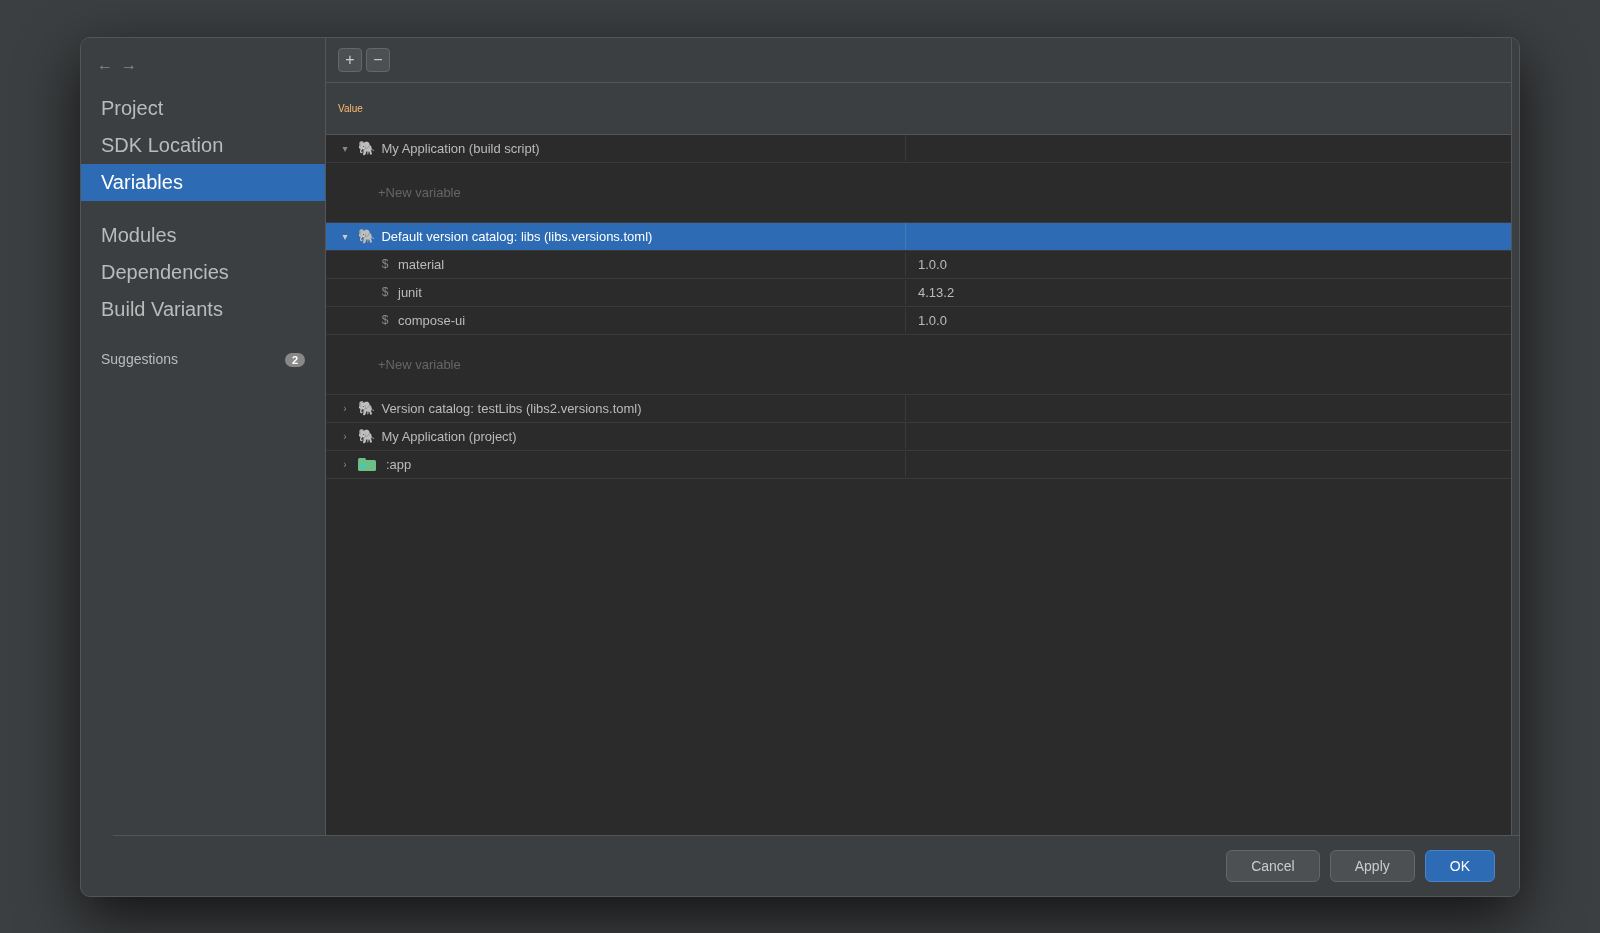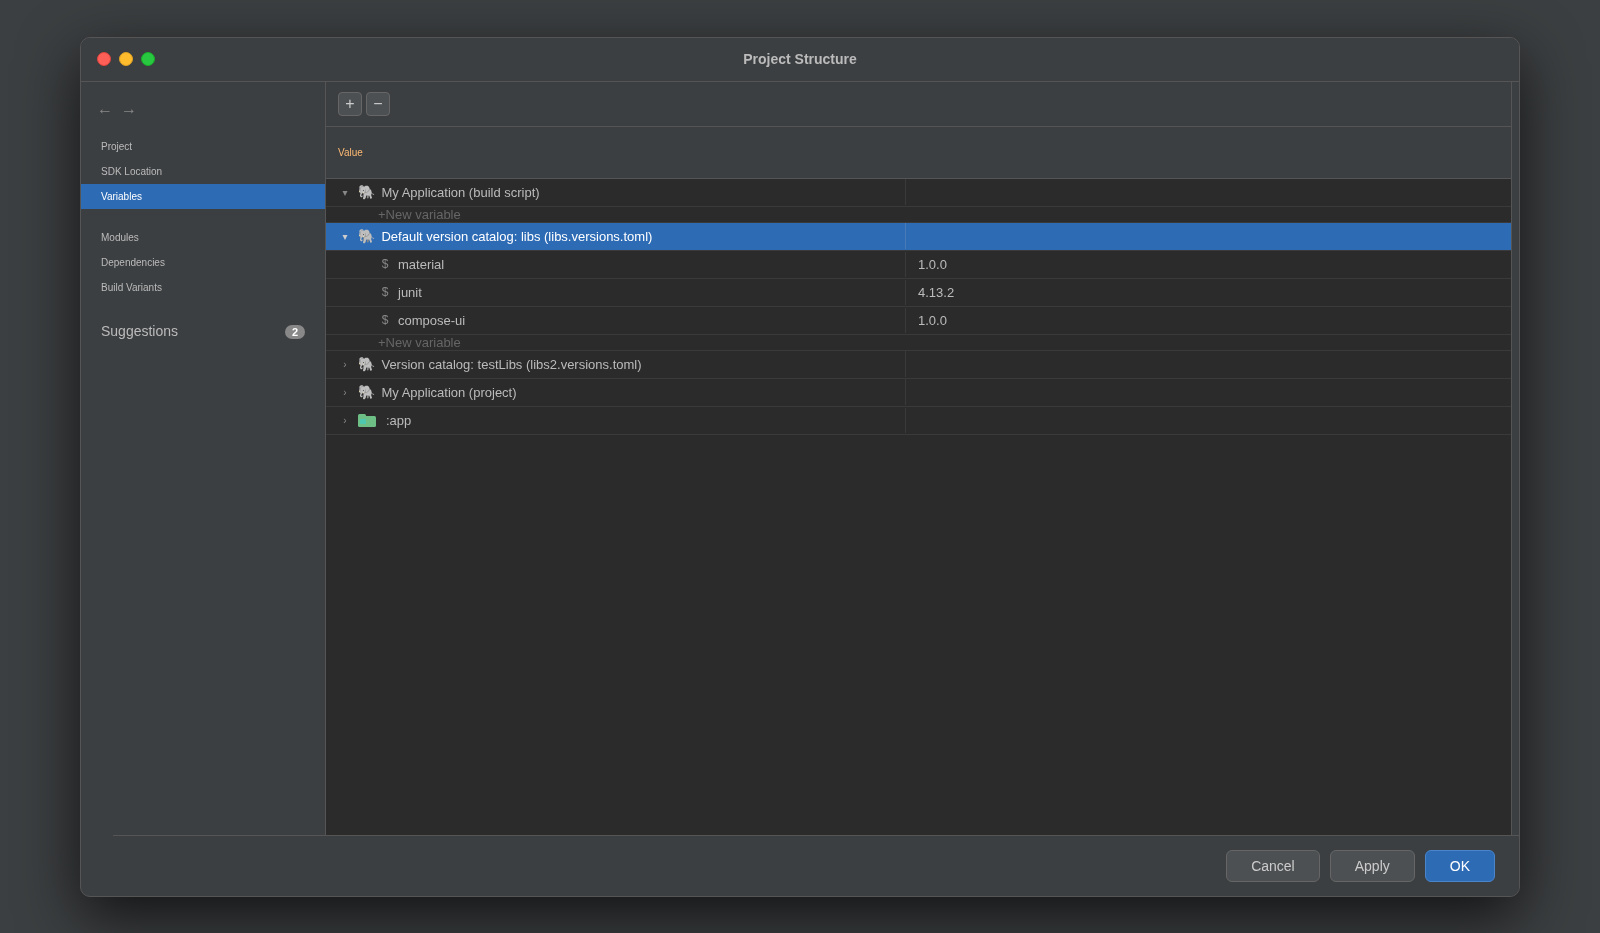--- a/index.html
+++ b/index.html
@@ -79,21 +79,21 @@
       color: #888;
       font-size: 16px;
       cursor: pointer;
       background: none;
       border: none;
       padding: 0;
     }
     .sidebar-item {
       padding: 7px 20px;
       color: #bbbbbb;
-      font-size: 10px;
+      font-size: 20px;
       cursor: pointer;
       border-radius: 0;
     }
     .sidebar-item.active {
       background: #2d6bb5;
       color: #ffffff;
       font-weight: 400;
     }
     .sidebar-spacer { height: 16px; }
     .sidebar-item-with-badge {
@@ -216,21 +216,21 @@
     }
     .dollar-icon {
       color: #888;
       font-size: 12px;
       flex-shrink: 0;
       width: 14px;
       text-align: center;
     }
     .new-variable-row {
       display: flex;
-      padding: 0 12px;
+      padding: 22px 12px;
       border-bottom: 1px solid #3a3a3a;
     }
     .new-variable-text {
       color: #666;
       font-size: 13px;
       cursor: pointer;
     }
     
     .footer {
       display: flex;
@@ -272,28 +272,20 @@
       width: 8px;
       background: #3c3f41;
       border-left: 1px solid #555;
     }
   </style>
 </head>
 <body>
 
 <div class="dialog">
 
-  <div class="titlebar">
-    <div class="traffic-lights">
-      <div class="traffic-light tl-close"></div>
-      <div class="traffic-light tl-minimize"></div>
-      <div class="traffic-light tl-maximize"></div>
-    </div>
-    <span class="titlebar-title">Project Structure</span>
-  </div>
 
   <div class="dialog-body">
 
     <div class="sidebar">
       <div class="nav-arrows">
         <button class="nav-arrow">←</button>
         <button class="nav-arrow">→</button>
       </div>
       <div class="sidebar-item">
         <span>Project</span>

